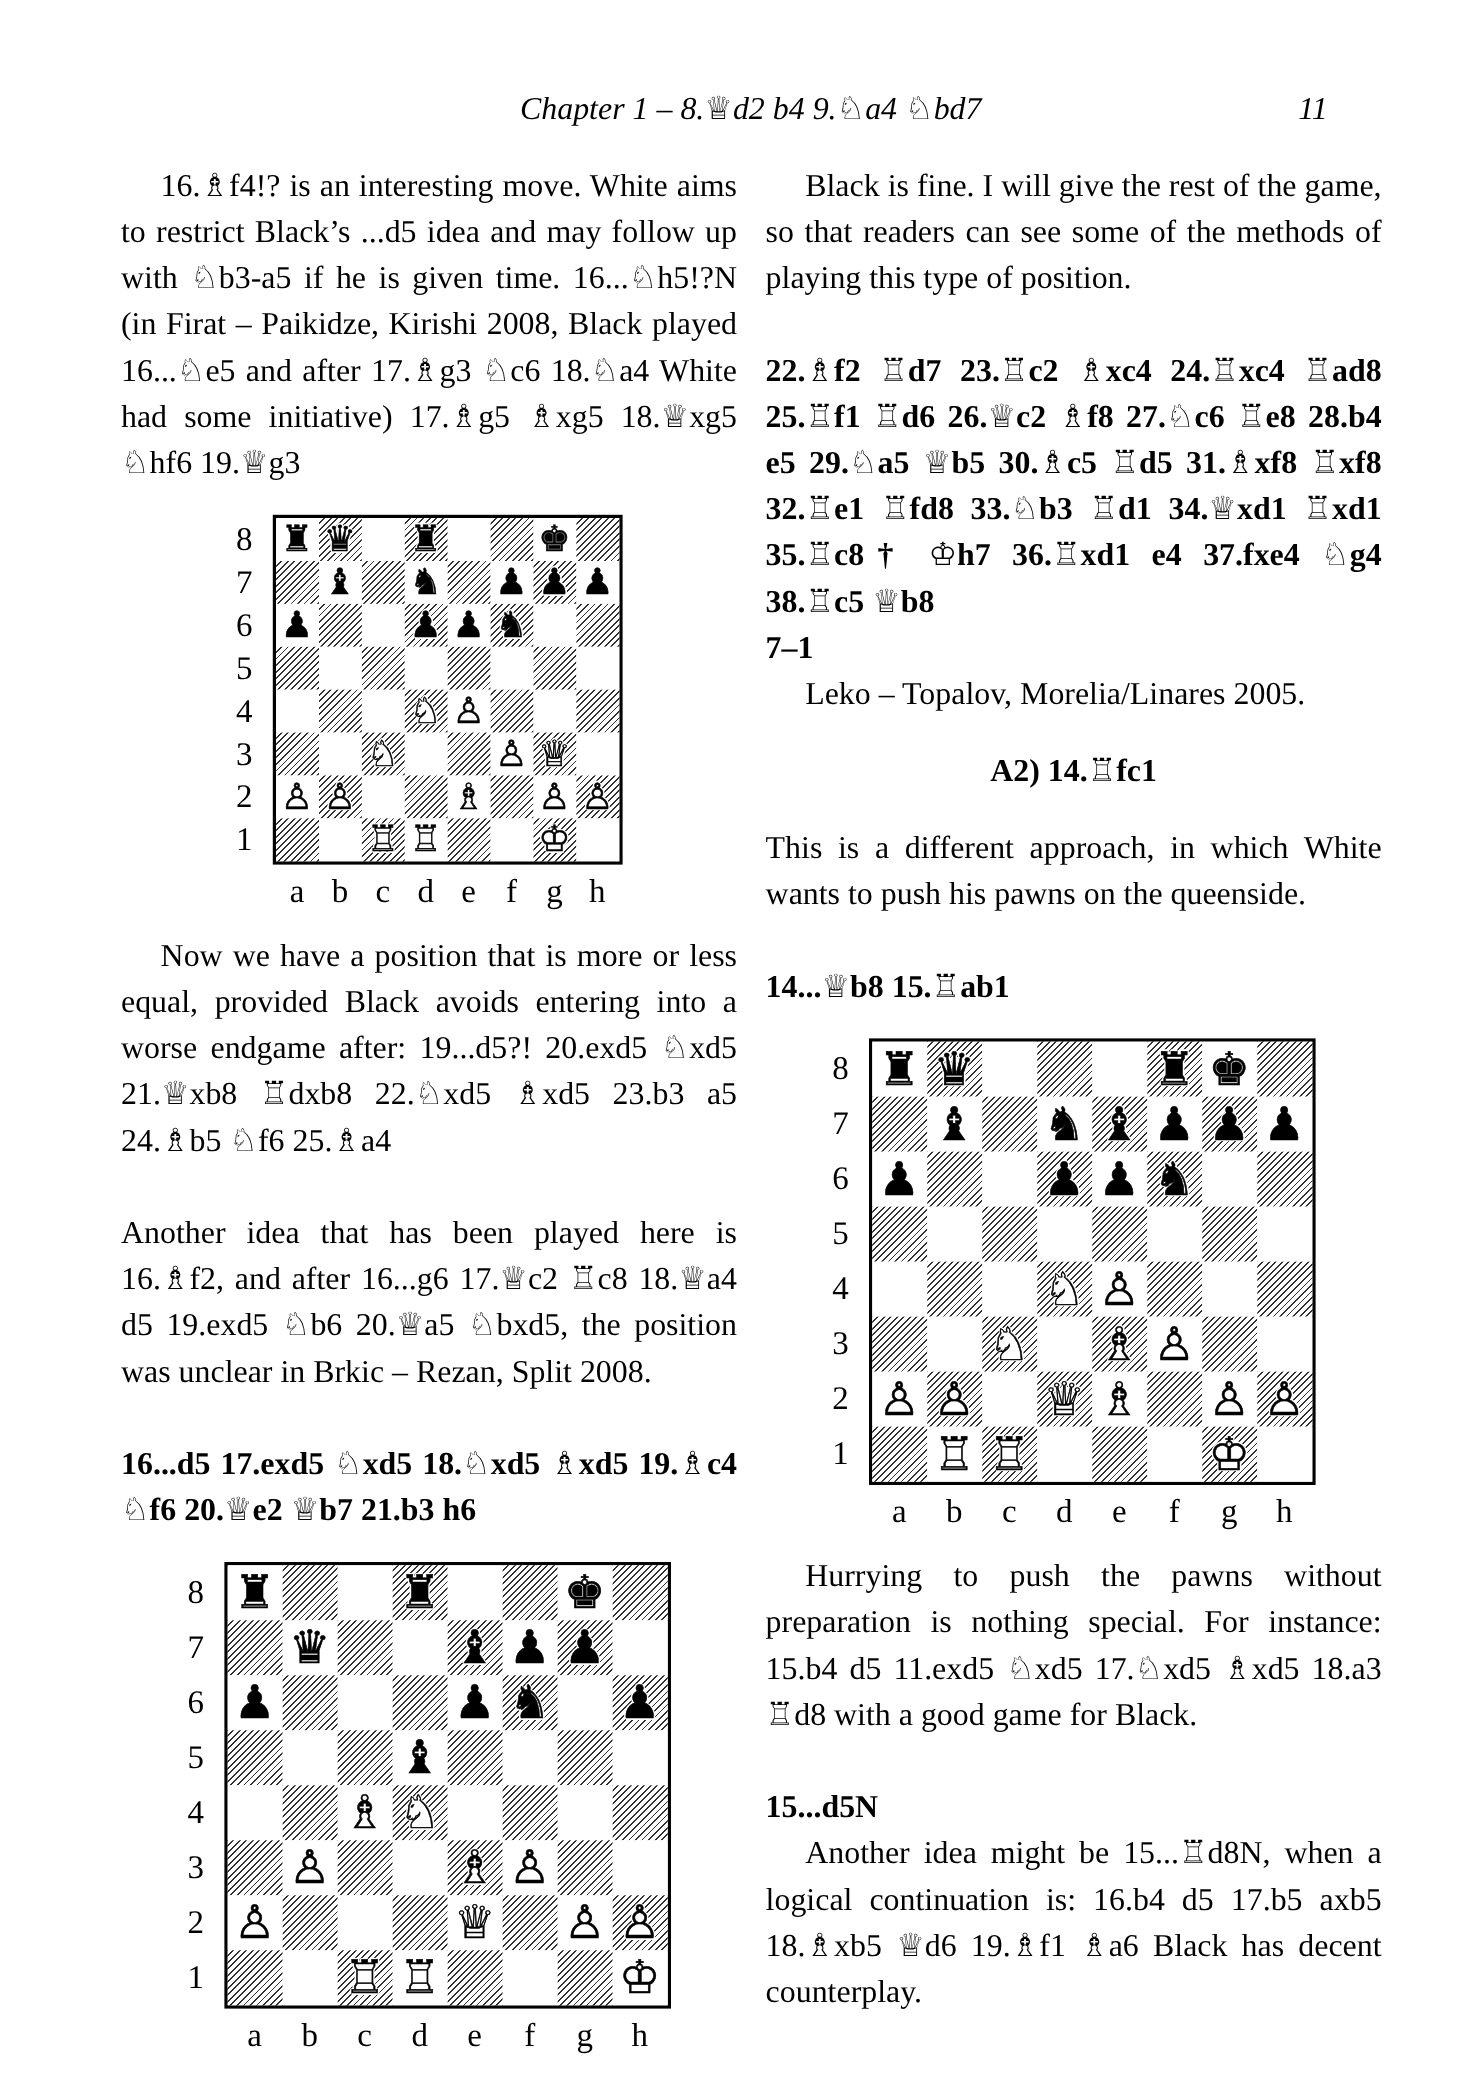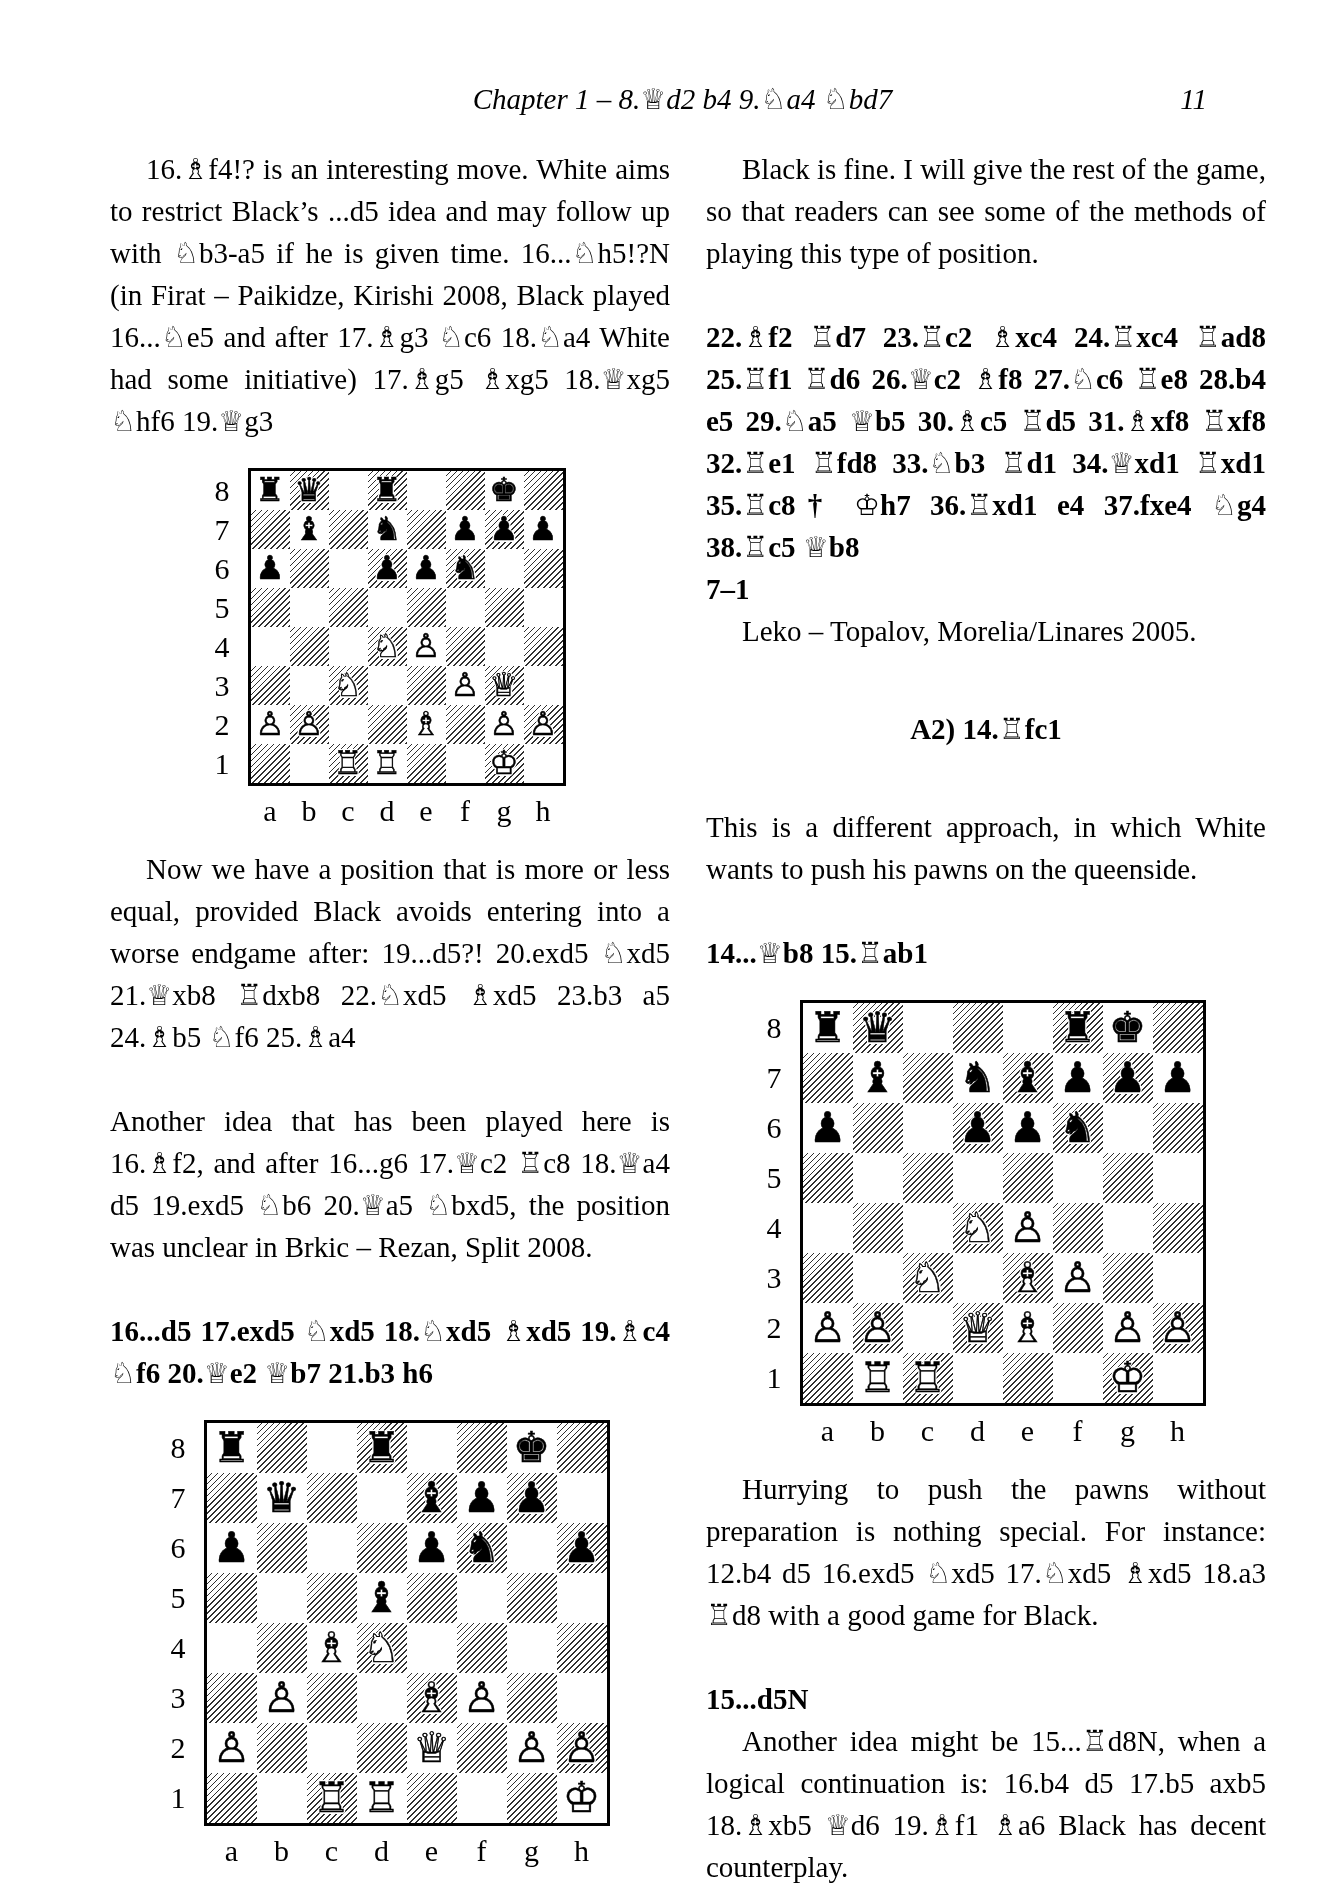--- a/index.html
+++ b/index.html
@@ -2,27 +2,27 @@
 <html><head>
 <meta charset="utf-8">
 <style>
   html,body{margin:0;padding:0;background:#ffffff;}
   body{width:1339px;height:1890px;overflow:hidden;color:#000;
        font-family:"Liberation Serif","DejaVu Serif","DejaVu Sans",serif;
        font-size:29px;}
   .page{box-sizing:border-box;width:1339px;height:1890px;padding:78px 84px 0 110px;}
   .page-header{position:relative;text-align:center;line-height:42px;margin-bottom:28px;font-style:italic;}
   .page-number{position:absolute;right:48px;top:0;}
-  .columns{display:flex;gap:36px;align-items:flex-start;}
+  .columns{display:flex;gap:26px;align-items:flex-start;}
   .col{width:560px;flex:0 0 560px;}
   p{margin:0;text-align:justify;line-height:42px;}
   p.indent{text-indent:36px;}
   .spaced{margin-top:42px;}
   .moves{font-weight:700;}
-  .subheading{font-size:29px;font-weight:700;text-align:center;line-height:42px;margin:56px 0;}
+  .subheading{font-size:29px;font-weight:700;text-align:center;line-height:42px;margin:28px 0;}
   
   .diagram{margin:26px 0 20px;}
   .diag-grid{display:grid;grid-template-columns:auto auto;justify-content:center;}
   .ranks{display:grid;grid-auto-rows:var(--sq);align-items:center;justify-items:end;
          padding:3px 18px 0 0;font-size:30px;}
   .board{display:grid;grid-template-columns:repeat(8,var(--sq));grid-auto-rows:var(--sq);
          border:3px solid #000;background:#fff;}
   .files{grid-column:2;display:grid;grid-template-columns:repeat(8,var(--sq));
          justify-items:center;margin-top:8px;padding-left:3px;font-size:30px;}
   .sq{position:relative;width:var(--sq);height:var(--sq);}
@@ -561,19 +561,19 @@
               <div>b</div>
               <div>c</div>
               <div>d</div>
               <div>e</div>
               <div>f</div>
               <div>g</div>
               <div>h</div>
             </div>
           </div>
         </figure>
-      <p class="indent">Hurrying to push the pawns without preparation is nothing special. For instance: 12.b4 d5 16.exd5 ♘xd5 17.♘xd5 ♗xd5 18.a3 ♖d8 with a good game for Black.</p>
+      <p class="indent">Hurrying to push the pawns without preparation is nothing special. For instance: 15.b4 d5 11.exd5 ♘xd5 17.♘xd5 ♗xd5 18.a3 ♖d8 with a good game for Black.</p>
       <p class="moves spaced">15...d5N</p>
       <p class="indent">Another idea might be 15...♖d8N, when a logical continuation is: 16.b4 d5 17.b5 axb5 18.♗xb5 ♕d6 19.♗f1 ♗a6 Black has decent counterplay.</p>
     </div>
 
   </div>
 </div>
 
 </body></html>

